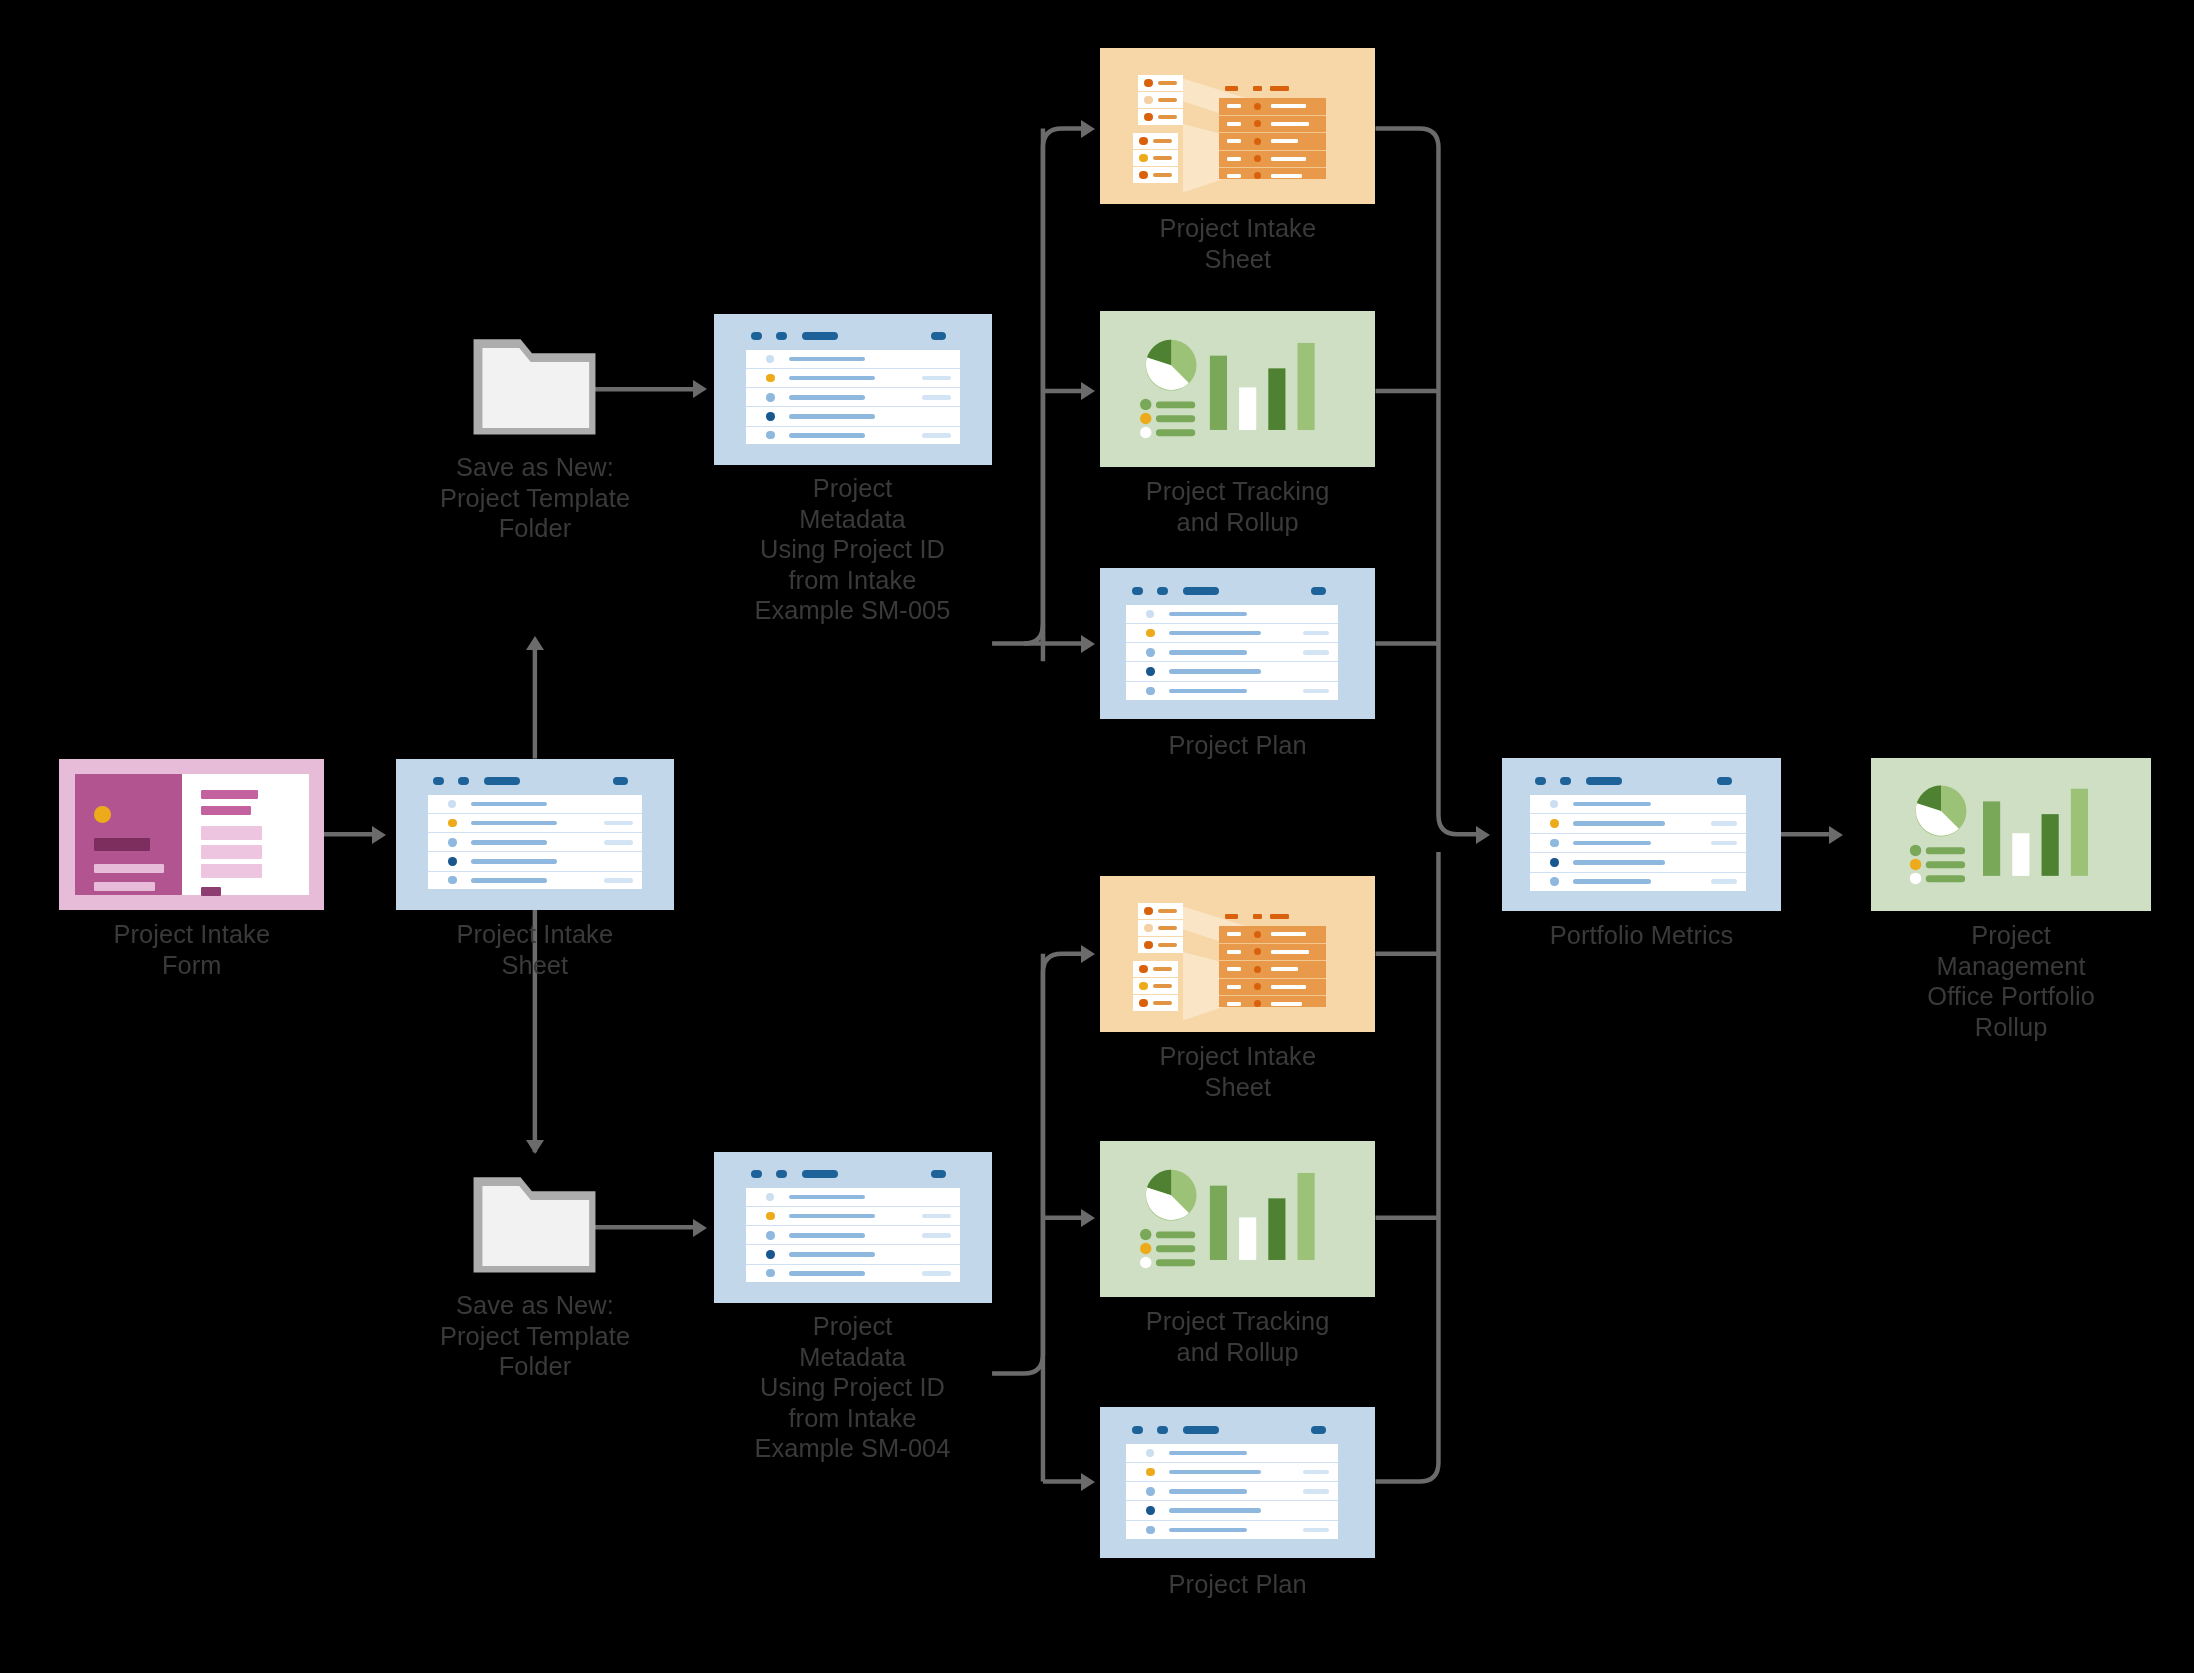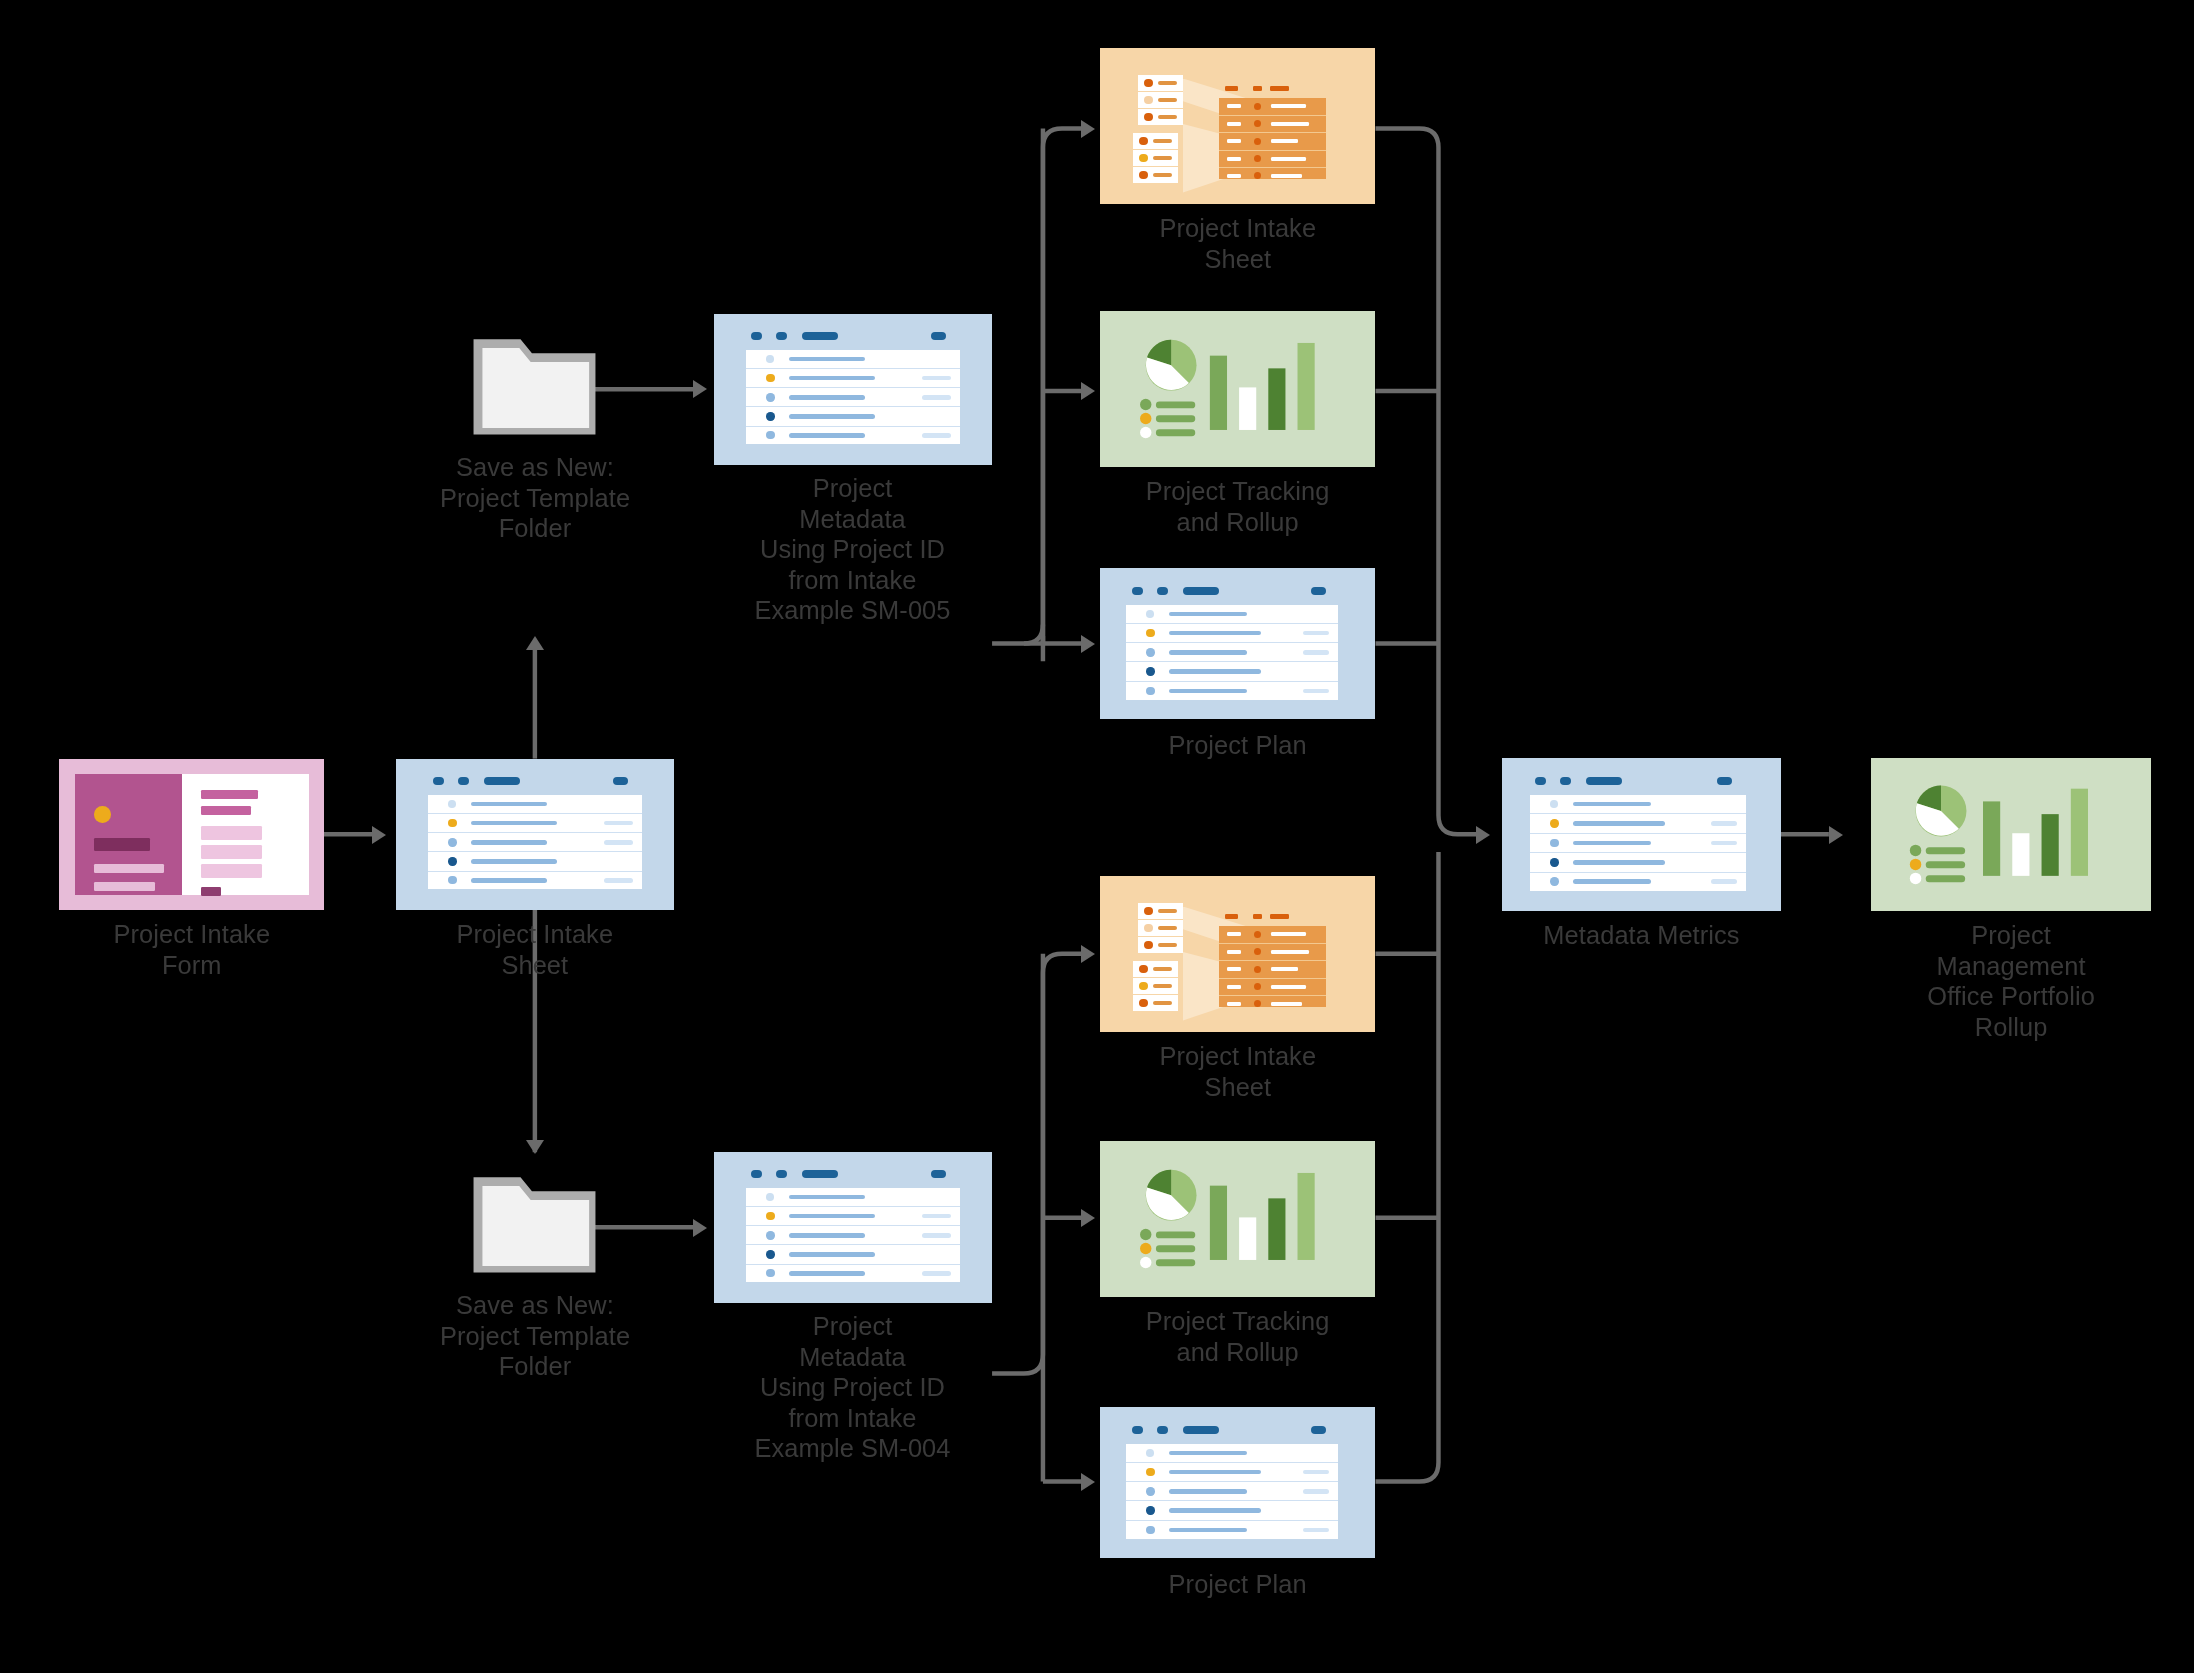--- a/index.html
+++ b/index.html
@@ -564,21 +564,21 @@
             <span class="bullet" style="width:8.3px;height:8.3px;background:#19588e;margin-left:20.4px;"></span>
             <span class="bar" style="width:92px;height:4.5px;margin-left:14.6px;"></span>
           </div>
         <div class="row" style="height:18px;">
             <span class="bullet" style="width:8.3px;height:8.3px;background:#8fb8df;margin-left:20.4px;"></span>
             <span class="bar" style="width:78px;height:4.5px;margin-left:14.6px;"></span>
             <span class="bar2" style="right:9px;width:26px;height:4.5px;"></span>
           </div>
       </div>
     </div>
-    <div class="caption" style="left:-38px;top:162px;width:355px;">Metadata Metrics</div>
+    <div class="caption" style="left:-38px;top:162px;width:355px;">Portfolio Metrics</div>
   </div>
 
   <div class="node" style="left:1871px;top:758px;">
     <div class="tile gchart" style="left:0;top:0;width:280px;height:153px;">
       <svg width="280" height="153" viewBox="0 0 440 240">
         <g transform="translate(110,83)">
           <circle r="40" fill="#9cc277"></circle>
           <path d="M0 0 L0 -40 A40 40 0 0 0 -38 -12 Z" fill="#4e8232"></path>
           <path d="M0 0 L-38 -12 A40 40 0 0 0 28 28 Z" fill="#ffffff"></path>
         </g>

